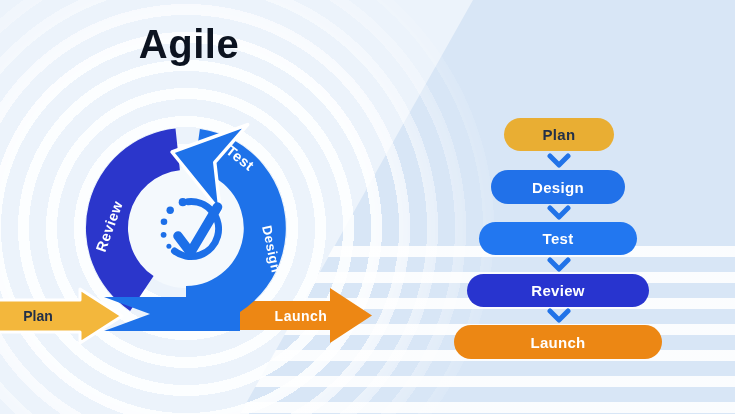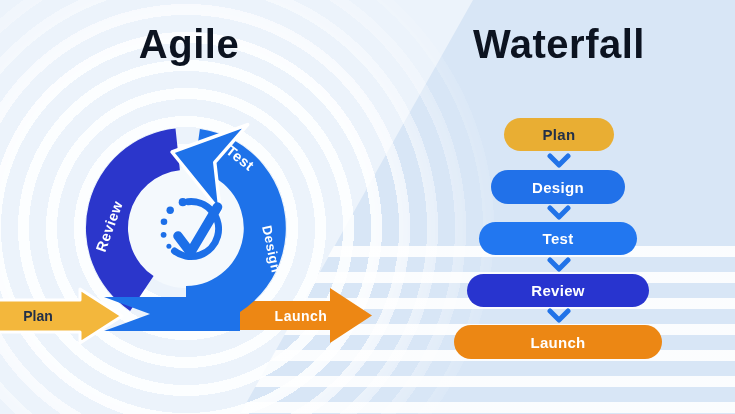--- a/index.html
+++ b/index.html
@@ -57,21 +57,20 @@
 </head>
 <body>
 
 <div class="stage">
 
   <div class="bg-wedge"></div>
   <div class="bg-rings"></div>
   <div class="bg-stripes"></div>
 
   <div class="title agile">Agile</div>
-  <div class="title waterfall">Waterfall</div>
 
   <svg class="agile-svg" viewBox="0 0 735 414" aria-hidden="true">
 
     <circle cx="186" cy="228" r="60" fill="#f4f9fd"></circle>
 
     <path d="M238,301 H330 V288 L372,315.5 L330,343 V330 H238 Z" fill="#ed8714"></path>
 
     <path d="M175.5,128.5 A100,100 0 0 0 130.1,310.9 L153.6,276.1 A58,58 0 0 1 179.9,170.3 Z" fill="#2b36cb"></path>
 
     <path d="M186,328 A100,100 0 0 0 199.9,129 L194.1,170.6 A58,58 0 0 1 186,286 Z" fill="#1e72e9"></path>

